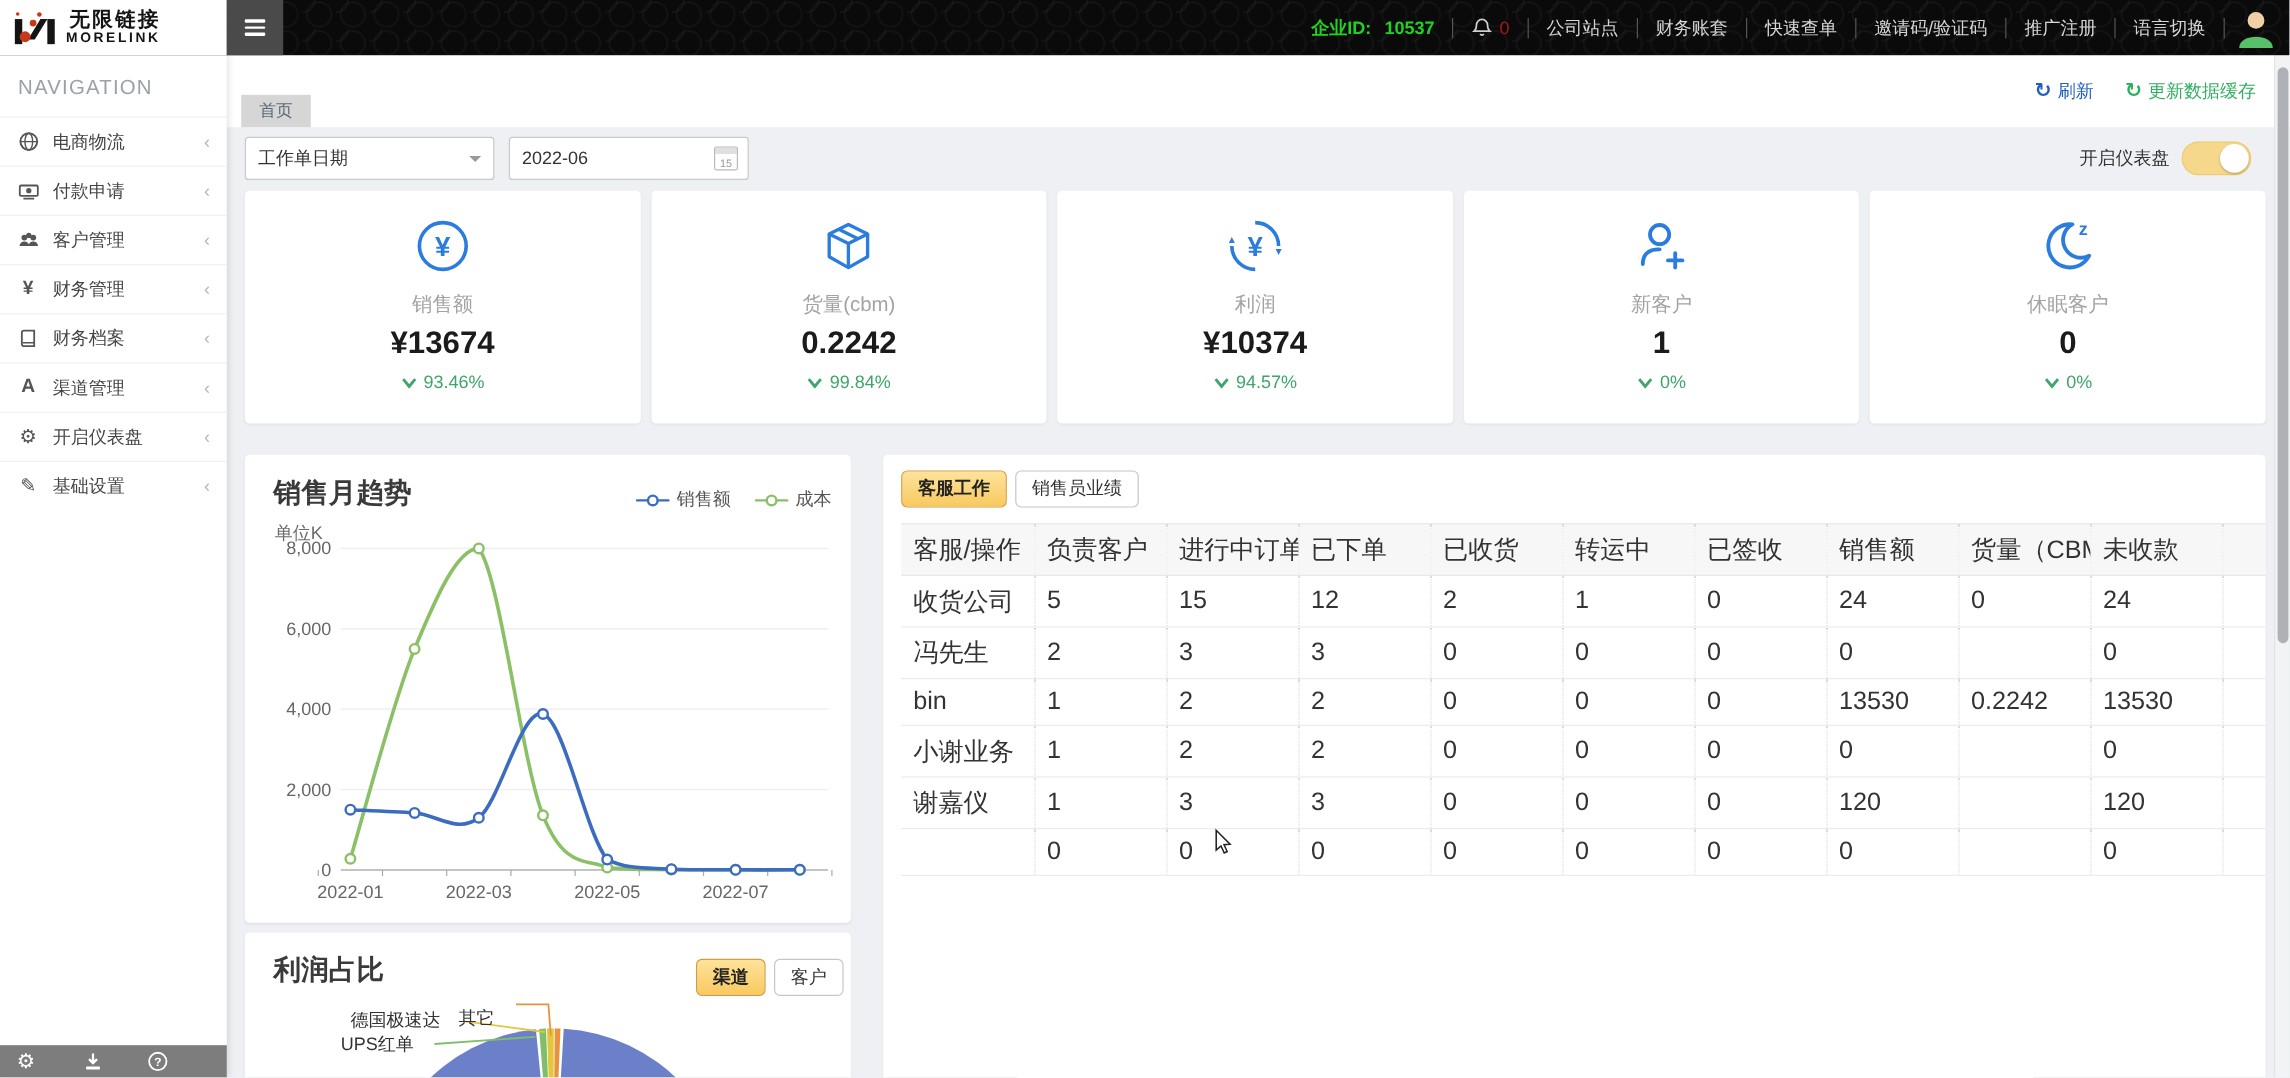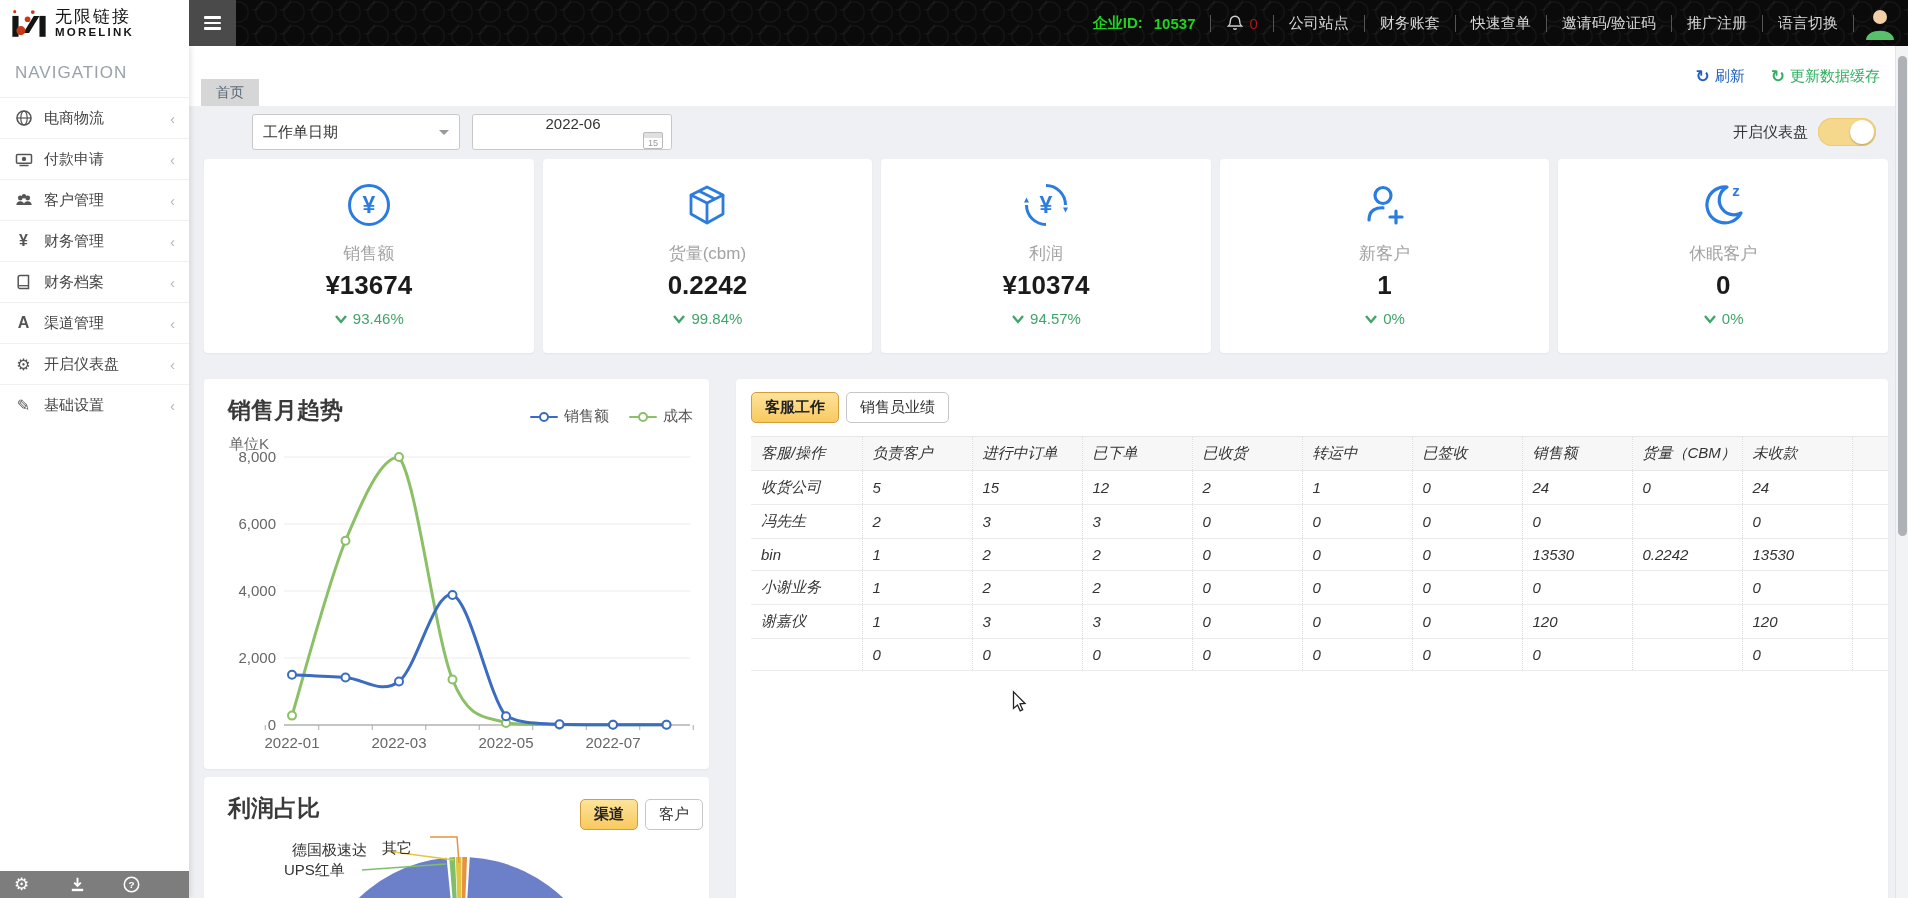--- a/index.html
+++ b/index.html
@@ -7,21 +7,21 @@
   body { font-family:"Liberation Sans","DejaVu Sans",sans-serif; background:#eef0f4; position:relative; color:#333; }
 
   
   .topbar { position:absolute; left:0; top:0; width:1908px; height:46px; display:flex; align-items:stretch;
     background-color:#0a0a0a;
     background-image:radial-gradient(circle at 0 0, transparent 9px, rgba(255,255,255,.05) 10px, transparent 11.5px),
                      radial-gradient(circle at 14px 12px, transparent 9px, rgba(255,255,255,.05) 10px, transparent 11.5px);
     background-size:28px 24px; z-index:30; }
   .logo { width:189px; background:#fff; display:flex; align-items:center; gap:7px; padding-left:10px; }
   .logo-text { line-height:1.05; }
-  .logo-cn { font-size:17px; font-weight:normal; color:#141414; letter-spacing:2px; }
+  .logo-cn { font-size:17px; font-weight:bold; color:#141414; letter-spacing:2px;text-align:right; }
   .logo-en { font-size:11.5px; font-weight:bold; color:#141414; letter-spacing:2.2px; }
   .menu-toggle { width:47px; background:#4a4a4a; display:flex; flex-direction:column; justify-content:center; align-items:center; gap:3px; cursor:pointer; }
   .menu-toggle i { display:block; width:17px; height:2.5px; background:#fff; border-radius:1px; }
   .topbar-spacer { flex:1; }
   .topbar-right { display:flex; align-items:center; padding-right:10px; }
   .tb-item { color:#d6d6d6; font-size:15px; padding:0 15px; display:flex; align-items:center; gap:5px; cursor:pointer; white-space:nowrap; }
   .tb-sep { width:1px; height:17px; background:#555; }
   .ent-id { color:#1fd31f; font-weight:bold; }
   .ent-id .val { margin-left:6px; }
   .bell-count { color:#a81616; font-size:15px; }
@@ -48,24 +48,24 @@
   .lnk-refresh { color:#1f5fbf; cursor:pointer; display:flex; align-items:center; gap:5px; }
   .lnk-cache { color:#2faf5f; cursor:pointer; display:flex; align-items:center; gap:5px; }
   .spin-ico { font-size:17px; font-weight:bold; }
 
   .content { padding:8px 20px 0 15px; }
   .inner { width:1684px; }
 
   
   .filter-row { height:36px; display:flex; align-items:center; margin-bottom:9px; }
   .select-box { width:208px; height:36px; background:#fff; border:1px solid #c9c9c9; border-radius:3px;
-    display:flex; align-items:center; padding:0 10px; font-size:15px; color:#333; cursor:pointer;margin-left:48px; }
+    display:flex; align-items:center; padding:0 10px; font-size:15px; color:#333; cursor:pointer; }
   .caret { width:0; height:0; border:5px solid transparent; border-top-color:#999; margin-left:auto; margin-top:5px; }
   .date-box { width:200px; height:36px; background:#fff; border:1px solid #c9c9c9; border-radius:3px; margin-left:12px;
-    display:flex; align-items:center; padding:0 8px 0 10px; font-size:15px; color:#333; cursor:text;flex-direction:column; }
+    display:flex; align-items:center; padding:0 8px 0 10px; font-size:15px; color:#333; cursor:text; }
   .cal { width:20px; height:20px; border:1px solid #b9b9b9; border-radius:2px; margin-left:auto;
     background:linear-gradient(#e0e0e0 0 5px,#fff 5px); position:relative; cursor:pointer; }
   .cal::after { content:"15"; position:absolute; bottom:0; left:0; right:0; text-align:center; font-size:9px; color:#9a9a9a; }
   .toggle-row { margin-left:auto; display:flex; align-items:center; gap:10px; margin-right:12px; }
   .toggle-label { font-size:15px; color:#333; }
   .switch { width:58px; height:28px; border-radius:14px; background:#f6d88c; position:relative; cursor:pointer;
     box-shadow:inset 0 0 0 1px #eccB74; }
   .switch .knob { position:absolute; right:2px; top:2px; width:24px; height:24px; border-radius:50%; background:#fff;
     box-shadow:0 1px 2px rgba(0,0,0,.25); }
 
@@ -95,21 +95,21 @@
 
   .pie-btns { position:absolute; right:6px; top:22px; display:flex; gap:7px; }
   .btn-y { padding:5px 13px; font-size:15px; font-weight:bold; color:#222; border-radius:5px; cursor:pointer;
     background:linear-gradient(#fde39b,#f9c95f); border:1px solid #d79b3b; }
   .btn-w { padding:5px 13px; font-size:15px; color:#333; border-radius:5px; cursor:pointer; background:#fff; border:1px solid #c6c6c6; }
   .pie-lbl { position:absolute; font-size:15px; color:#333; white-space:nowrap; }
 
   
   .table-card { flex:1; height:532px; padding:13px 0 0 15px; }
   .tbl-tabs { display:flex; gap:7px; margin-bottom:13px; }
-  .data-table { border-collapse:collapse; table-layout:fixed; width:1137px; font-size:15px;font-style:italic; }
+  .data-table { border-collapse:collapse; table-layout:fixed; width:1137px; font-size:21px; }
   .data-table col { width:110px; }
   .data-table col.c0 { width:111px; }
   .data-table col.cf { width:auto; }
   .data-table th { font-weight:normal; text-align:left; color:#333; background:#f7f7f8; padding:7px 10px; height:32px;
     border-top:1px solid #e7e7e7; border-bottom:1px solid #e7e7e7; border-right:1px dotted #dcdcdc; white-space:nowrap; overflow:hidden; }
   .data-table td { padding:7px 10px; height:32px; color:#333; border-bottom:1px solid #ececec; border-right:1px dotted #dcdcdc;
     white-space:nowrap; overflow:hidden; }
   .data-table th:last-child, .data-table td:last-child { border-right:none; }
 
   

